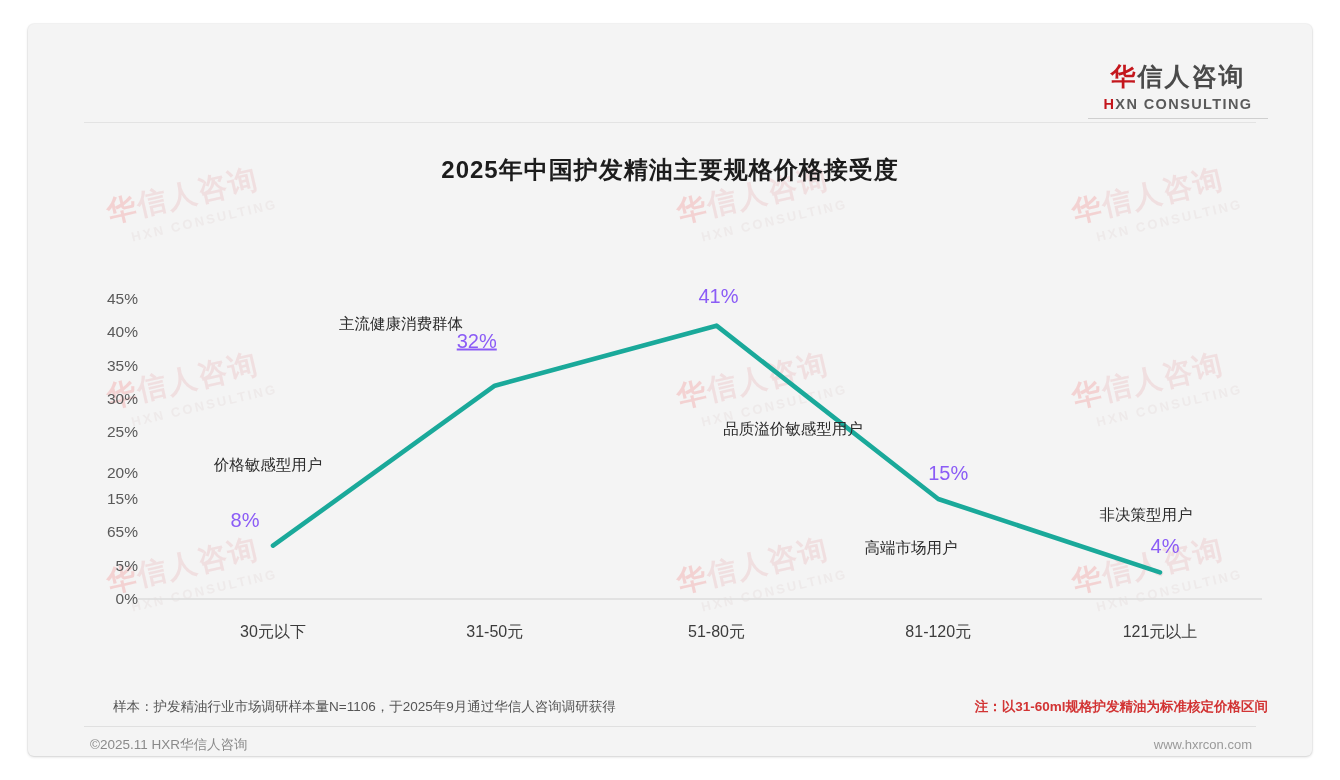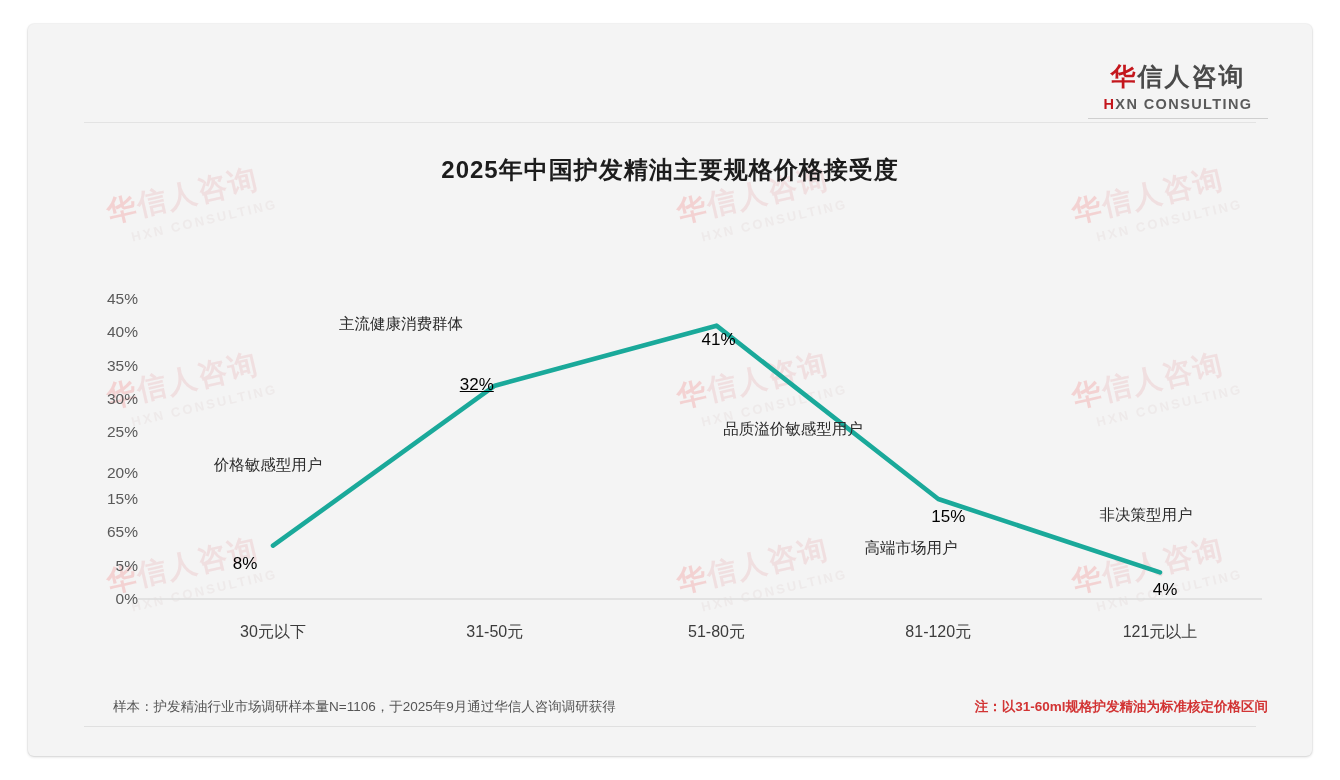--- a/index.html
+++ b/index.html
@@ -165,26 +165,25 @@
   .xtick {
     position: absolute;
     top: 28px;
     transform: translateX(-50%);
     font-size: 16px;
     color: #3c3c3c;
     white-space: nowrap;
   }
   .dlabel {
     position: absolute;
-    font-size: 17px;
-    color: #000000;
+    font-size: 20px;
+    color: #8b5cf6;
     transform: translate(-50%, -50%);
     white-space: nowrap;
     z-index: 5;
-    margin-top: 44px;
   }
   .anno {
     position: absolute;
     font-size: 15.5px;
     color: #2b2b2b;
     transform: translate(-50%, -50%);
     white-space: nowrap;
     z-index: 5;
   }
 
@@ -340,14 +339,18 @@
       <div class="anno" style="left: 765px; top: 405px;">品质溢价敏感型用户</div>
       <div class="anno" style="left: 883px; top: 524px;">高端市场用户</div>
       <div class="anno" style="left: 1118px; top: 491px;">非决策型用户</div>
     </div>
 
   <div id="notes">
     <div id="note-sample">样本：护发精油行业市场调研样本量N=1106，于2025年9月通过华信人咨询调研获得</div>
     <div id="note-spec">注：以31-60ml规格护发精油为标准核定价格区间</div>
   </div>
   <div id="footer-rule"></div>
+  <div id="footer">
+    <div id="copyright">©2025.11 HXR华信人咨询</div>
+    <div id="website">www.hxrcon.com</div>
+  </div>
 
 </div>
 
 </body></html>

